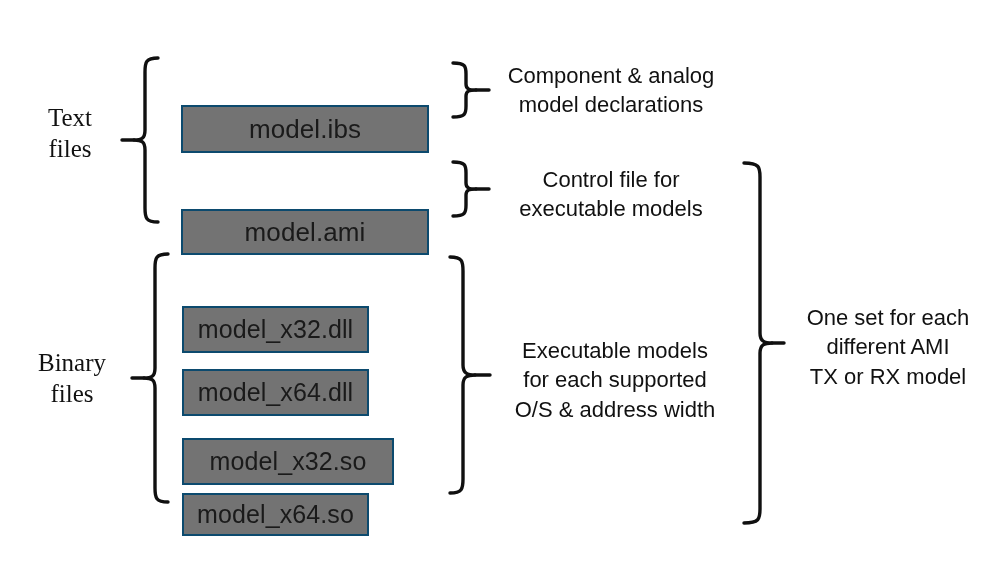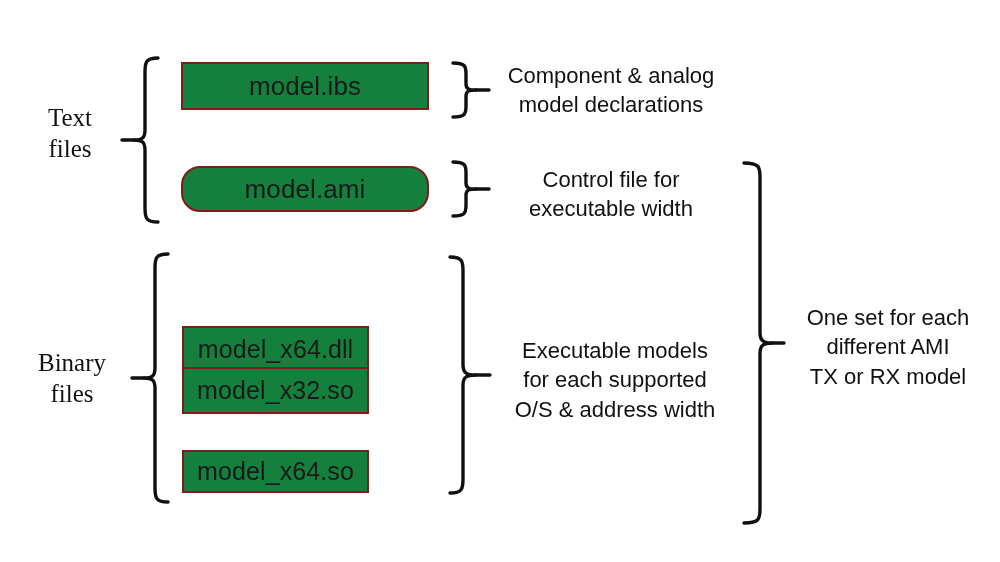--- a/index.html
+++ b/index.html
@@ -16,29 +16,30 @@
     position: relative;
     width: 1000px;
     height: 562px;
     background: #ffffff;
     overflow: hidden;
   }
   
   .file-box {
     position: absolute;
     box-sizing: border-box;
-    border: 2px solid #7f1d1d;
-    background: #15803d;
+    border: 2px solid #0c4a6e;
+    background: #737373;
     display: flex;
     align-items: center;
     justify-content: center;
     font-size: 25px;
     line-height: 1;
     color: #1a1a1a;
     letter-spacing: 0.1px;
+    margin-top: 43px;
   }
   .file-box.wide {
     font-size: 26px;
   }
   
   .label {
     position: absolute;
     text-align: center;
     font-size: 25px;
     line-height: 1.22;
@@ -77,56 +78,57 @@
       <path d="M40 4 C28 4 27 8 27 18 L27 76 C27 84 24 86 16 86 C24 86 27 88 27 96 L27 154 C27 164 28 168 40 168" stroke-width="3.4"></path>
       <path d="M16 86 L4 86" stroke-width="3.4"></path>
     </svg>
   </div>
 
   <div class="label" style="left:22px; top:103px; width:96px;">Text
 files</div>
 
   <div class="file-box wide" style="left:181px; top:62px; width:248px; height:48px;">model.ibs</div>
 
-  <div class="file-box wide" style="left:181px; top:166px; width:248px; height:46px;border-radius:19px;">model.ami</div>
+  <div class="file-box wide" style="left:181px; top:166px; width:248px; height:46px;">model.ami</div>
 
   <div class="brace" style="left:449px; top:58px; width:50px; height:64px;">
     <svg width="50" height="64" viewBox="0 0 50 64">
       <path d="M4 5 C16 5 17 8 17 16 L17 26 C17 31 20 32 27 32 C20 32 17 33 17 38 L17 48 C17 56 16 59 4 59" stroke-width="3.4"></path>
       <path d="M27 32 L40 32" stroke-width="3.4"></path>
     </svg>
   </div>
 
   <div class="note" style="left:491px; top:61px; width:240px;">Component &amp; analog
 model declarations</div>
 
   <div class="brace" style="left:449px; top:157px; width:50px; height:64px;">
     <svg width="50" height="64" viewBox="0 0 50 64">
       <path d="M4 5 C16 5 17 8 17 16 L17 26 C17 31 20 32 27 32 C20 32 17 33 17 38 L17 48 C17 56 16 59 4 59" stroke-width="3.4"></path>
       <path d="M27 32 L40 32" stroke-width="3.4"></path>
     </svg>
   </div>
 
   <div class="note" style="left:491px; top:165px; width:240px;">Control file for
-executable width</div>
+executable models</div>
 
   <div class="brace" style="left:128px; top:250px; width:44px; height:256px;">
     <svg width="44" height="256" viewBox="0 0 44 256">
       <path d="M40 4 C28 4 27 8 27 18 L27 118 C27 126 24 128 16 128 C24 128 27 130 27 138 L27 238 C27 248 28 252 40 252" stroke-width="3.4"></path>
       <path d="M16 128 L4 128" stroke-width="3.4"></path>
     </svg>
   </div>
 
   <div class="label" style="left:18px; top:348px; width:108px;">Binary
 files</div>
 
+  <div class="file-box" style="left:182px; top:263px; width:187px; height:47px;">model_x32.dll</div>
 
   <div class="file-box" style="left:182px; top:326px; width:187px; height:47px;">model_x64.dll</div>
 
-  <div class="file-box" style="left:182px; top:367px; width:187px; height:47px;">model_x32.so</div>
+  <div class="file-box" style="left:182px; top:395px; width:212px; height:47px;">model_x32.so</div>
 
   <div class="file-box" style="left:182px; top:450px; width:187px; height:43px;">model_x64.so</div>
 
   <div class="brace" style="left:446px; top:252px; width:52px; height:252px;">
     <svg width="52" height="252" viewBox="0 0 52 252">
       <path d="M4 5 C16 5 17 9 17 19 L17 113 C17 121 21 123 29 123 C21 123 17 125 17 133 L17 227 C17 237 16 241 4 241" stroke-width="3.4"></path>
       <path d="M29 123 L44 123" stroke-width="3.4"></path>
     </svg>
   </div>
 

